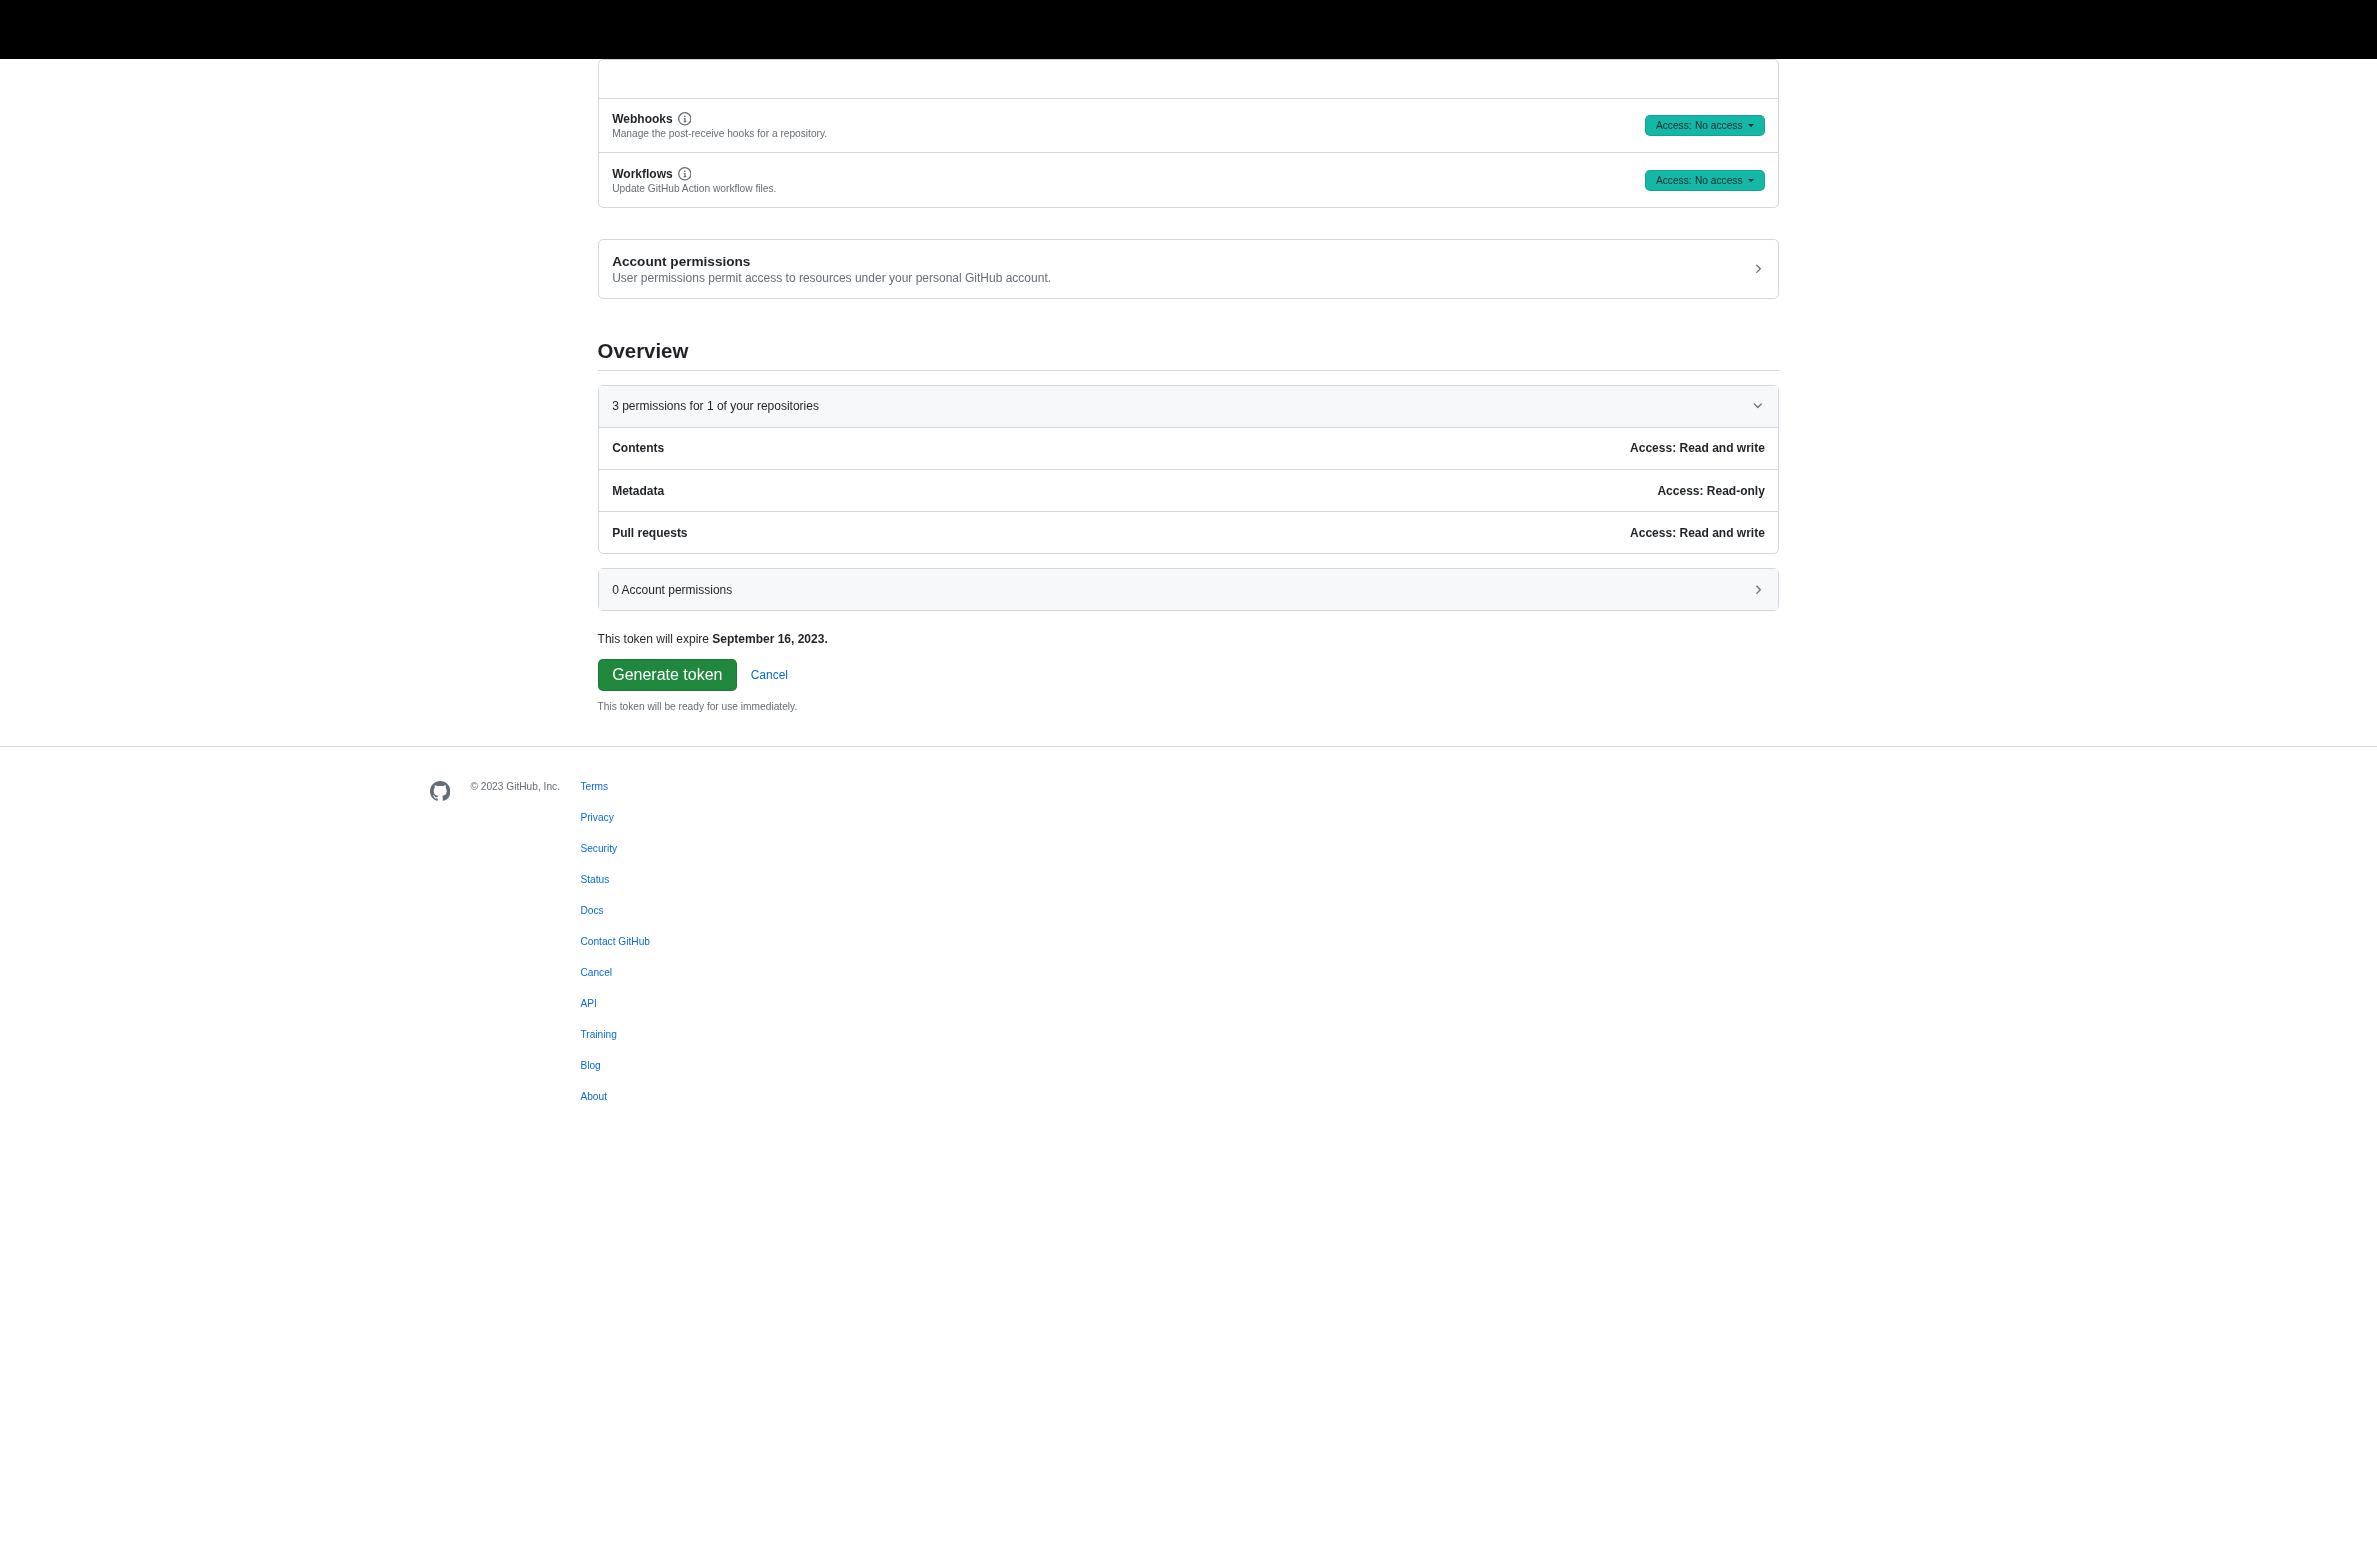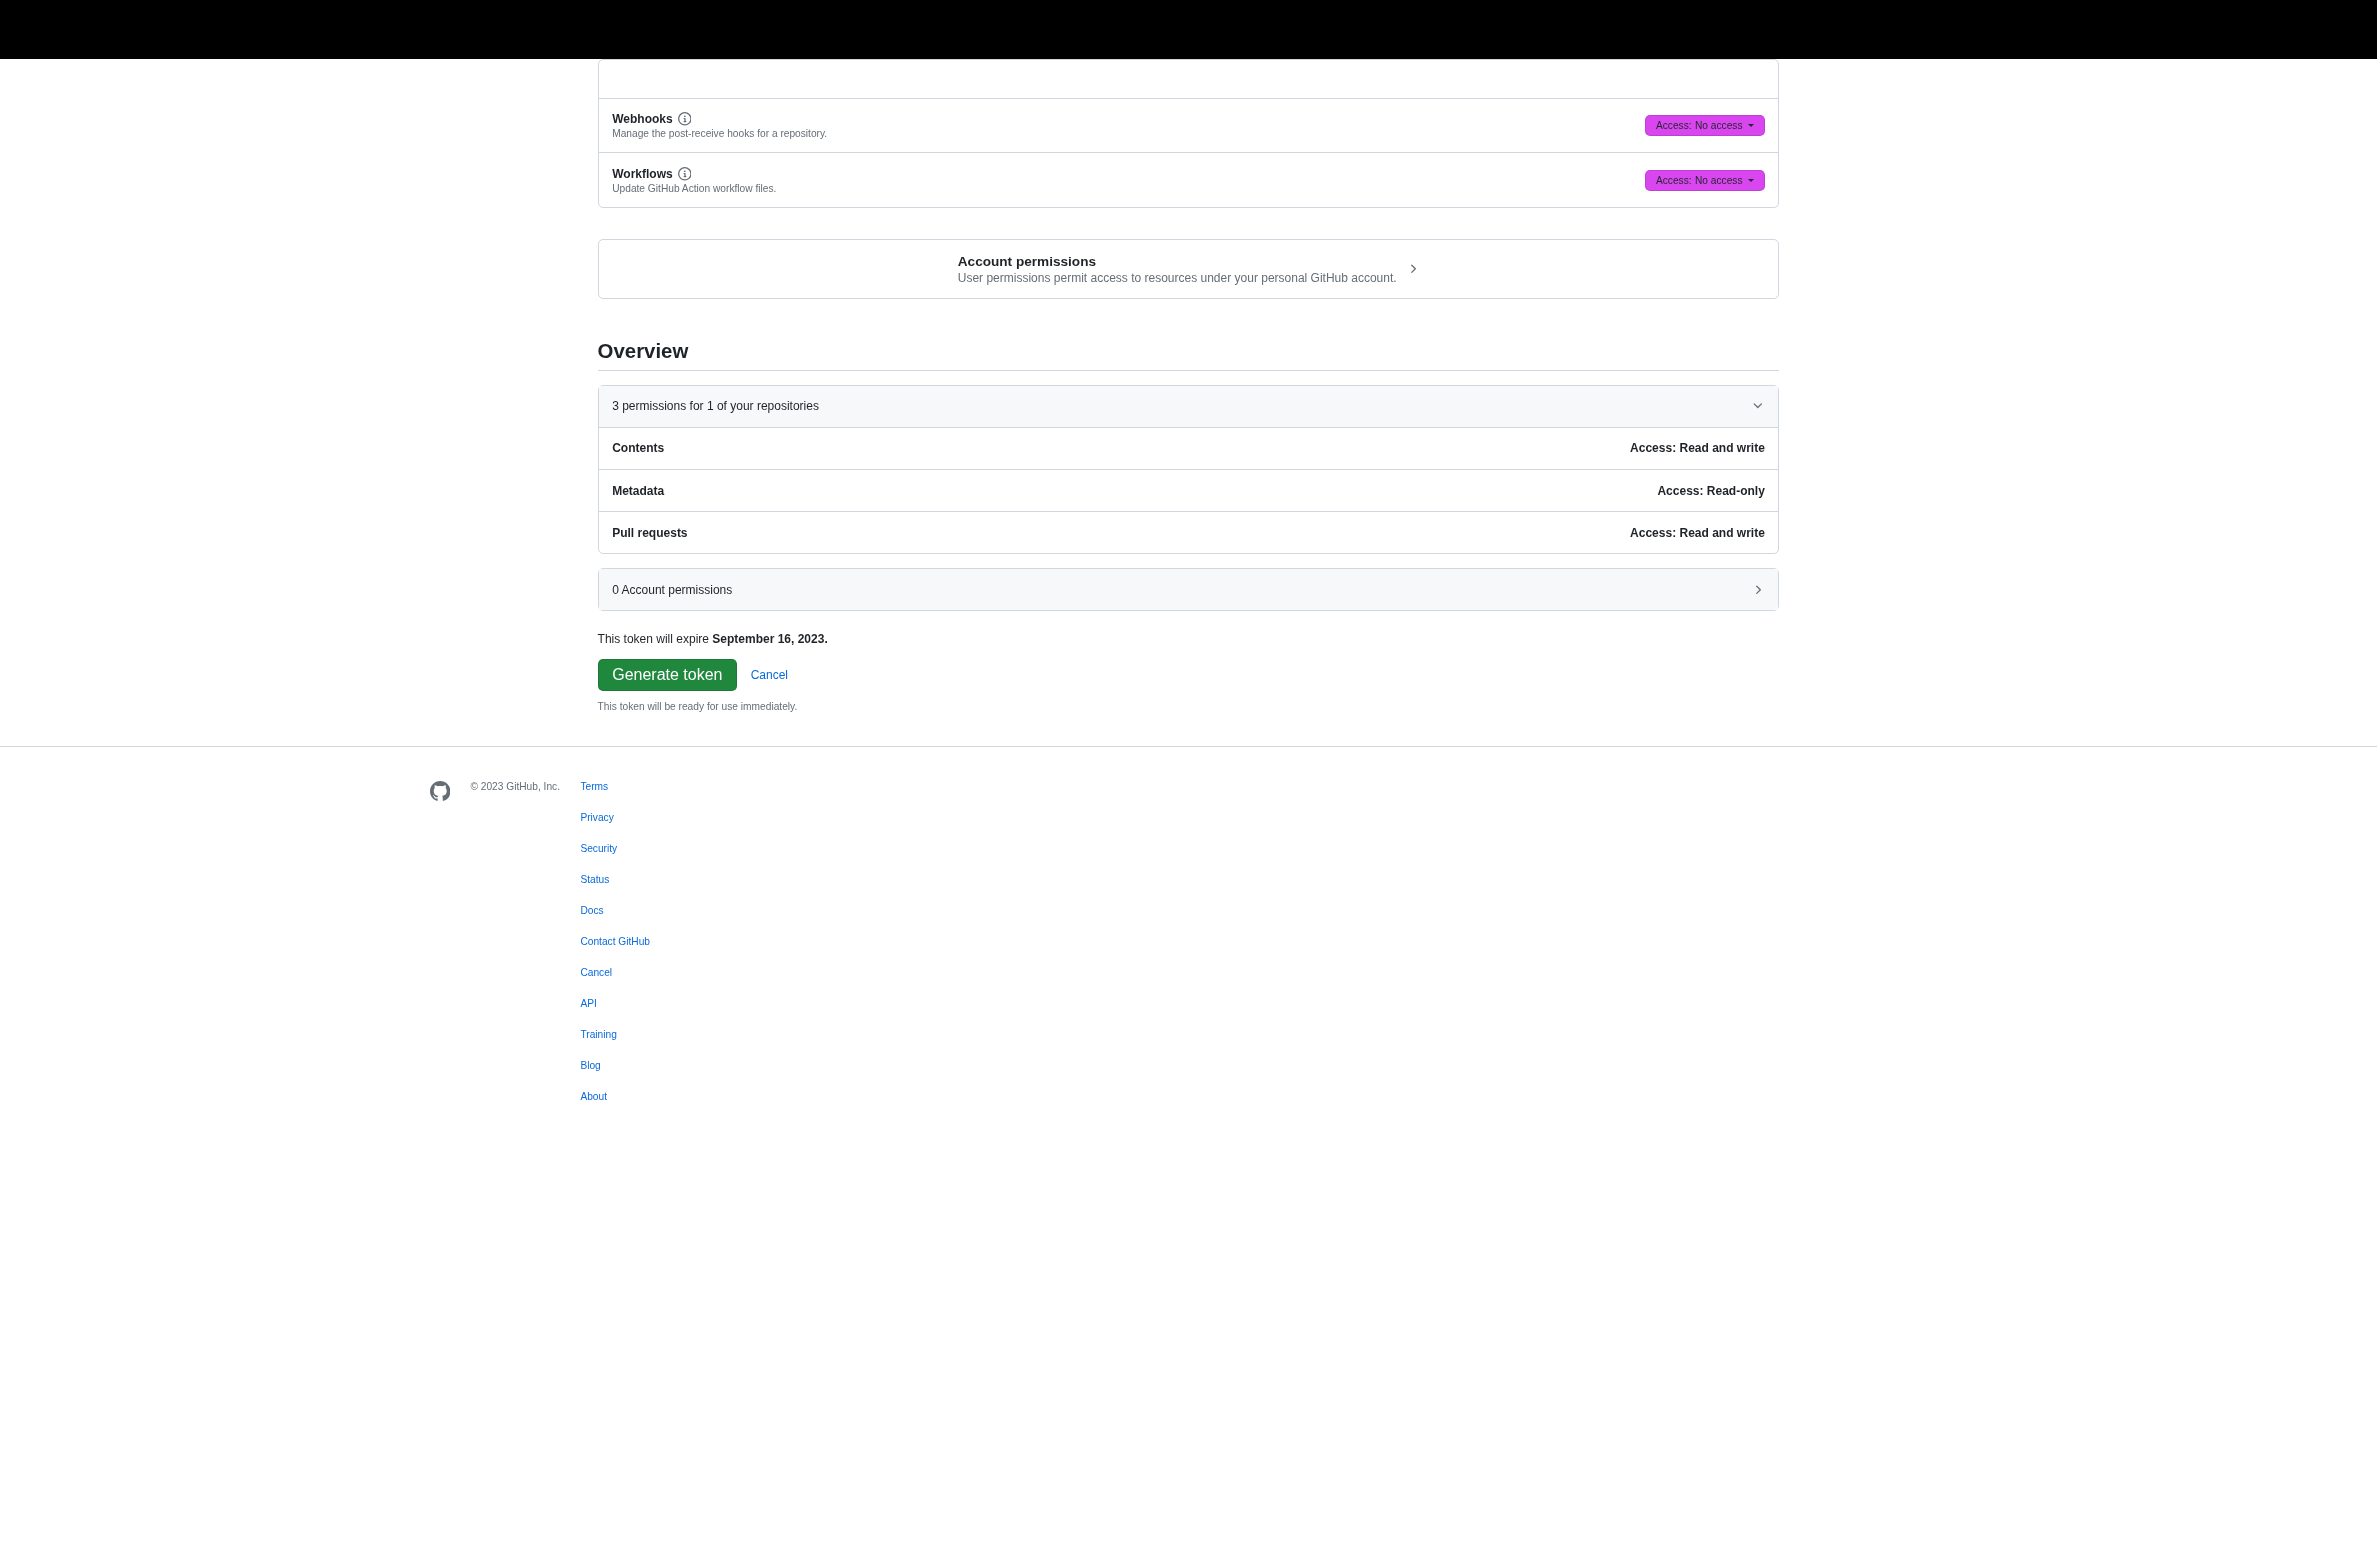--- a/index.html
+++ b/index.html
@@ -46,21 +46,21 @@
     height: 13.6px;
     color: #656d76;
   }
   .info-icon svg { fill: currentColor; }
   .perm-desc {
     color: #656d76;
     font-size: 10.2px;
     margin-top: 1.7px;
   }
   .access-btn {
-    background: #d946ef;
+    background: #14b8a6;
     border: 0.8px solid rgba(31,35,40,0.15);
     border-radius: 5.1px;
     padding: 4.2px 10.2px;
     font-size: 10.2px;
     cursor: pointer;
     display: inline-flex;
     align-items: center;
     gap: 3.4px;
     color: #24292f;
     margin-left: 28px;
@@ -76,21 +76,21 @@
   }
   .section-box {
     border: 0.8px solid #d0d7de;
     border-radius: 5.1px;
     margin-top: 31px;
   }
   .section-header {
     padding: 13.6px;
     display: flex;
     align-items: center;
-    justify-content: center;
+    justify-content: space-between;
     cursor: pointer;
     gap: 9px;
   }
   .section-header .left strong { font-size: 13.6px; font-weight: 600; }
   .section-header .left .sub { color: #656d76; font-size: 12px; margin-top: 1.7px; }
   .chevron { color: #656d76; display: inline-flex; }
   h2.overview {
     font-size: 20.4px;
     font-weight: 700;
     margin-top: 41px;

